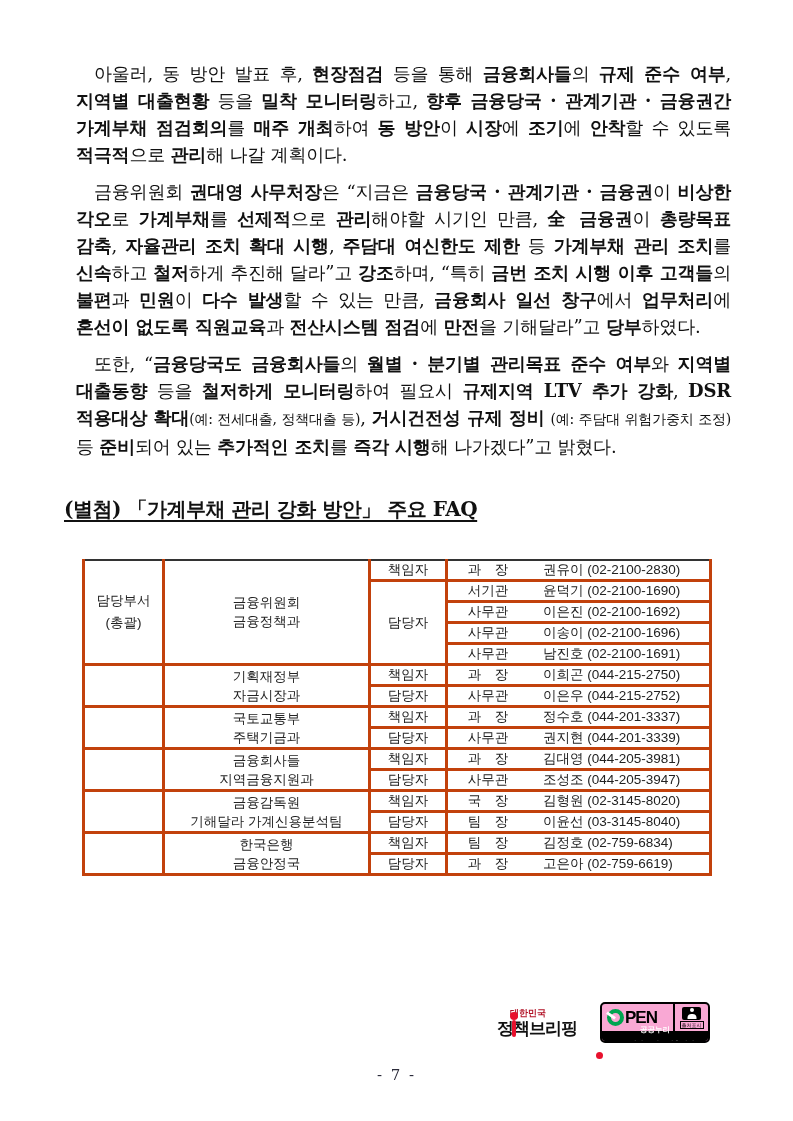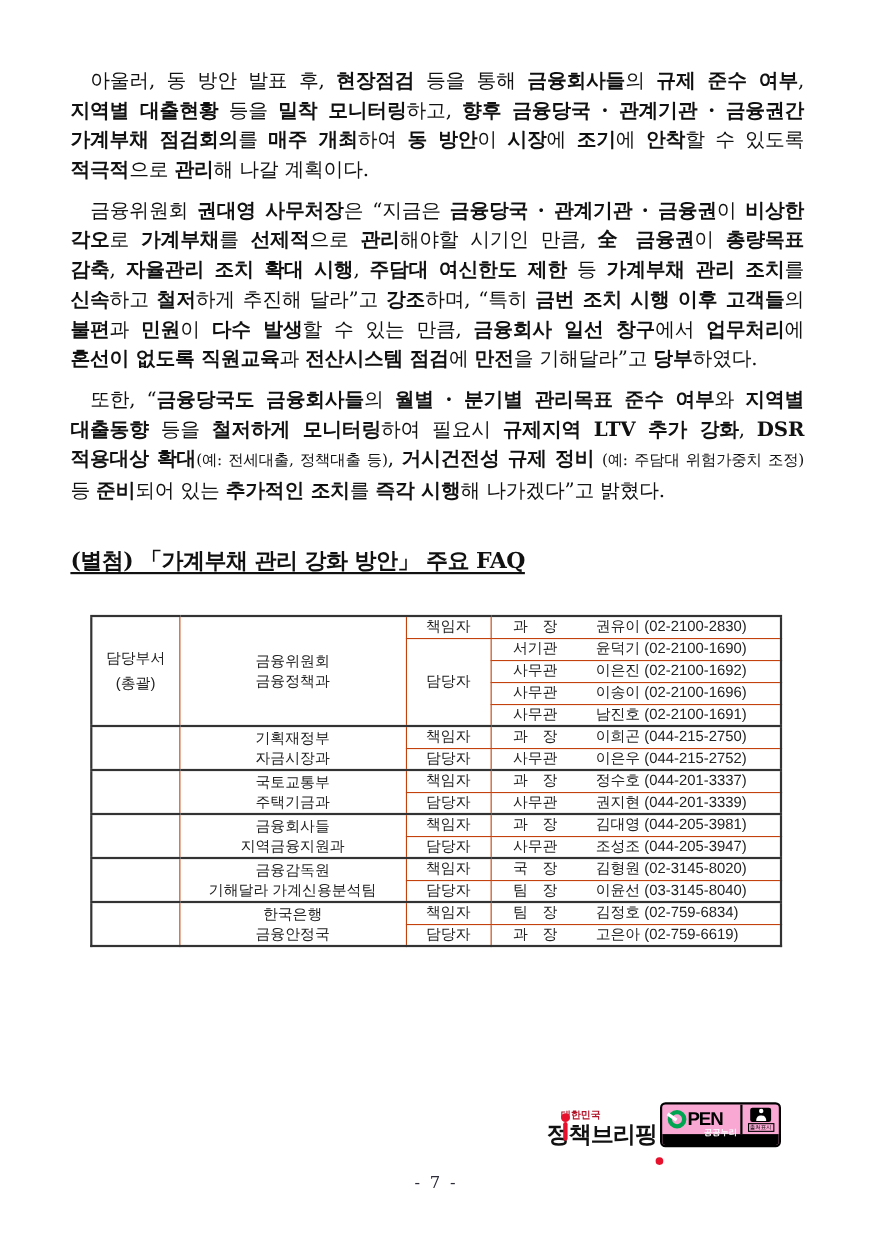--- a/index.html
+++ b/index.html
@@ -11,21 +11,21 @@
     position: relative;
     overflow: hidden;
   }
   .content { padding: 60px 62px 0 64px; }
 
   p.body-text {
     font-size: 18px;
     line-height: 27px;
     text-align: justify;
     text-indent: 18px;
-    margin: 0 0 10px 0;
+    margin: 0 0 10px 12px;
     letter-spacing: -0.2px;
     word-break: keep-all;
   }
   p.body-text span.b { font-weight: bold; }
   p.body-text span.sm { font-size: 14px; }
 
   .attachment-heading {
     margin-top: 36px;
     font-size: 20px;
     font-weight: bold;
@@ -40,41 +40,41 @@
     margin: 36px 0 0 18px;
     width: 627px;
     border-collapse: collapse;
     table-layout: fixed;
     font-family: "Liberation Sans", "DejaVu Sans", sans-serif;
     font-size: 13.5px;
     color: #222;
   }
   table.contact { border: 2px solid #333; }
   table.contact td {
-    border: 1px solid #c2410c;
+    border: 3px solid #c2410c;
     height: 20px;
     text-align: center;
     vertical-align: middle;
     padding: 0;
   }
   table.contact tr.block-start td { border-top: 2px solid #333; }
   td.c1 div { line-height: 22px; }
   td.c2 div { line-height: 19px; }
   td.c4 { text-align: left; margin-top: 31px; }
   .c4w { display: flex; align-items: center; width: 100%; }
   .jtitle { width: 80px; text-align: center; white-space: pre; flex: none; }
   .jname  { padding-left: 15px; white-space: nowrap; }
 
   .footer-logos { position: absolute; top: 1002px; left: 0; width: 793px; height: 58px; }
 
   
   .logo-kr { position: absolute; left: 497px; top: 5px; width: 112px; height: 48px;
              font-family: "Liberation Sans", sans-serif; }
   .kr-country { position: absolute; left: 13px; top: 0; font-size: 9px; font-weight: bold; color: #b11226; letter-spacing: 0; }
-  .kr-name { position: absolute; left: 0; top: 10px; font-size: 21px; font-weight: 900; color: #111; letter-spacing: -1px; }
+  .kr-name { position: absolute; left: 0; top: 10px; font-size: 17px; font-weight: 900; color: #111; letter-spacing: -1px; }
   .kr-pin { position: absolute; left: 15px; top: 13px; width: 4px; height: 17px; background: #e8112d; border-radius: 2px; }
   .kr-pin::before { content: ""; position: absolute; left: -2px; top: -8px; width: 8px; height: 8px; background: #e8112d; border-radius: 50%; }
   .kr-dot { position: absolute; right: 6px; bottom: -4px; width: 7px; height: 7px; background: #e8112d; border-radius: 50%; }
 
   
   .logo-open { position: absolute; left: 600px; top: 0; width: 110px; height: 41px;
                border: 2px solid #000; border-radius: 5px; background: #f9a8d4; overflow: hidden;
                font-family: Liberation Sans, sans-serif; }
   .open-top { display: flex; height: 27px; align-items: center; }
   .open-word { display: flex; align-items: center; padding-left: 5px; width: 71px; }

